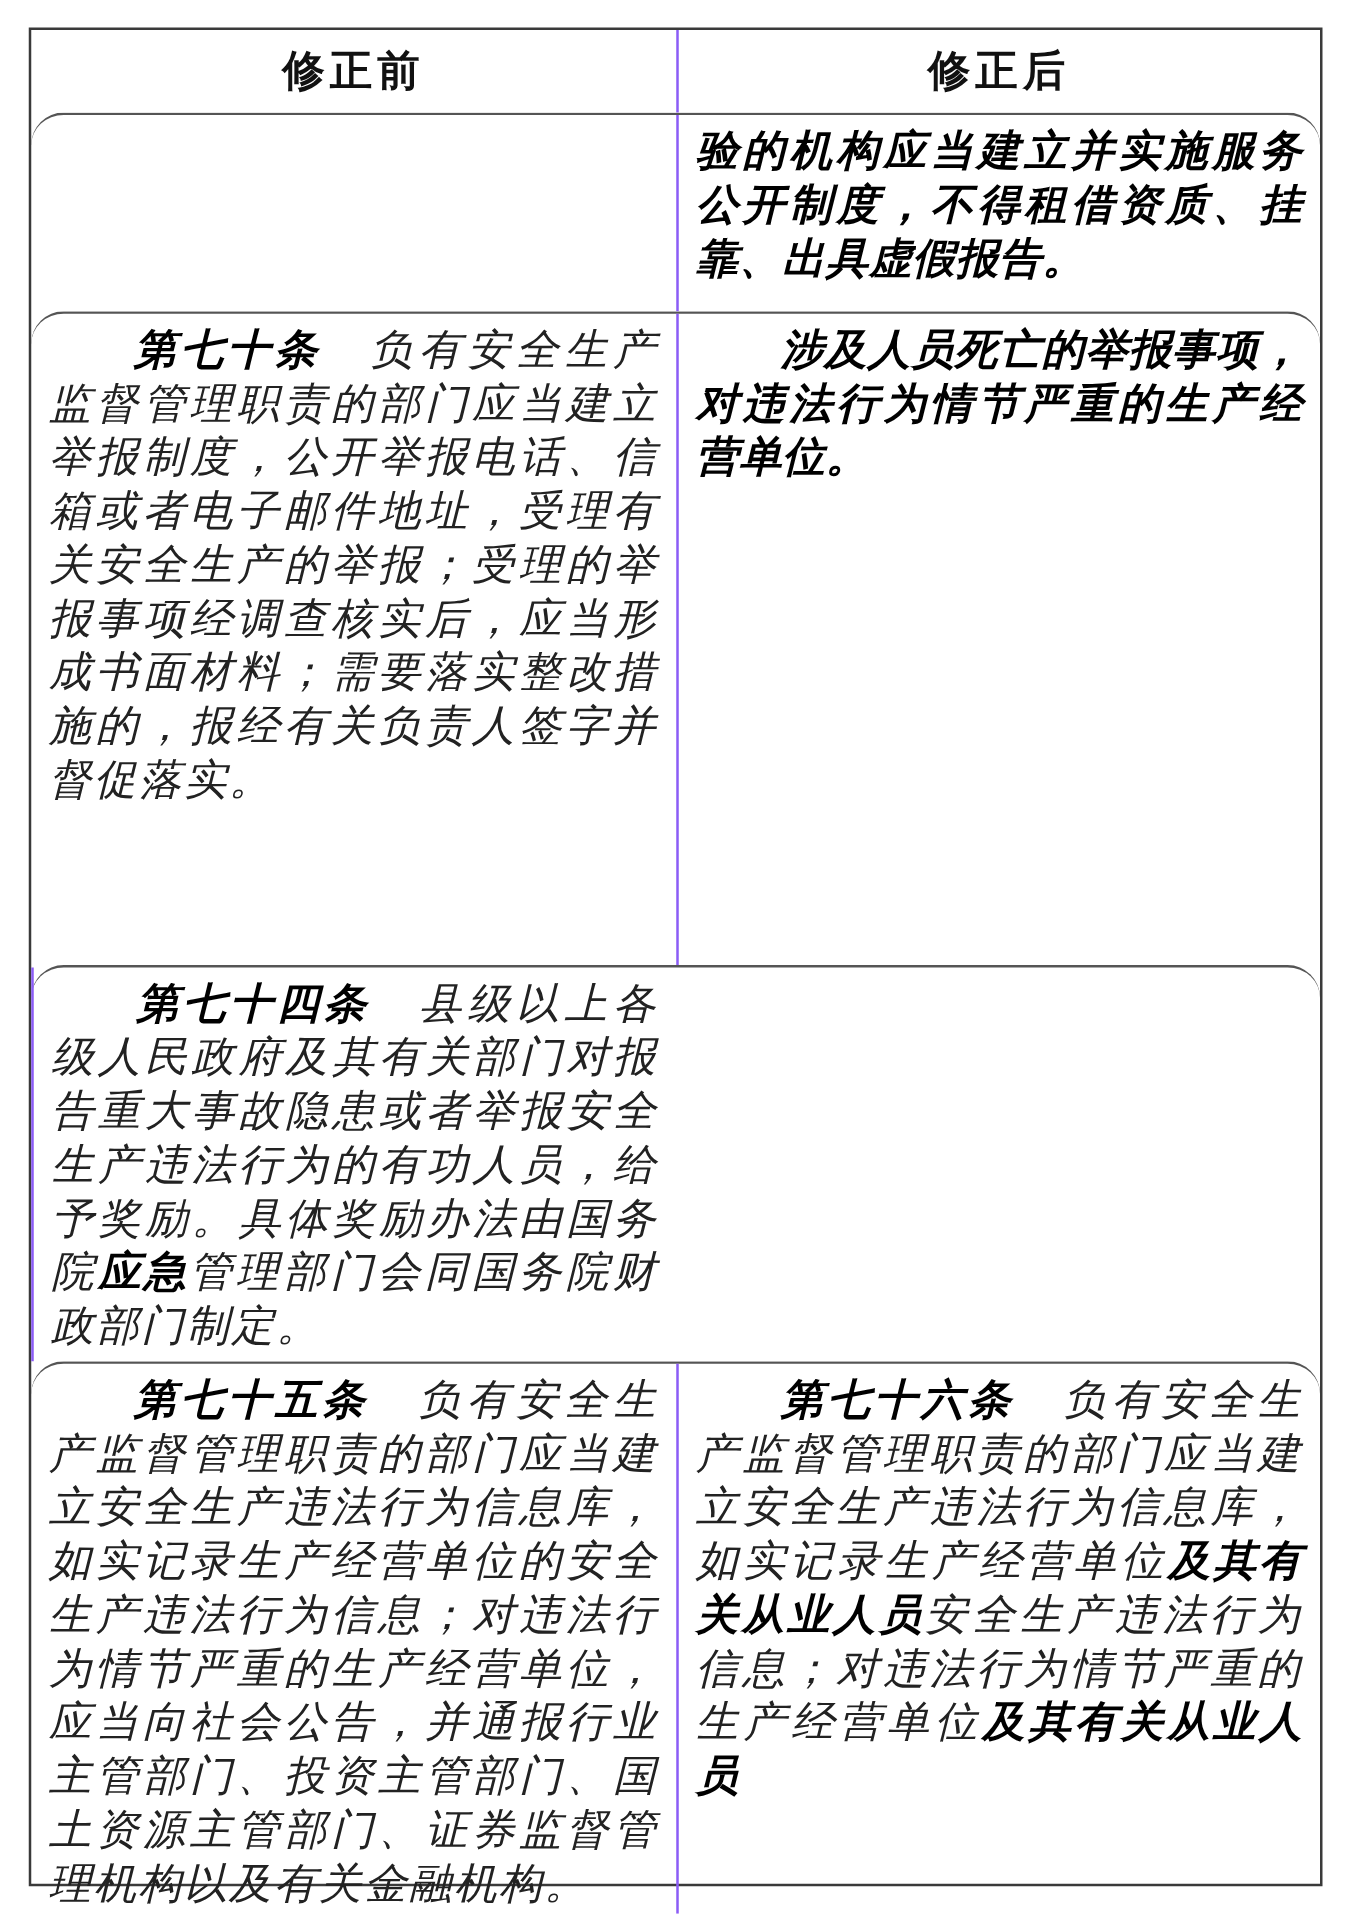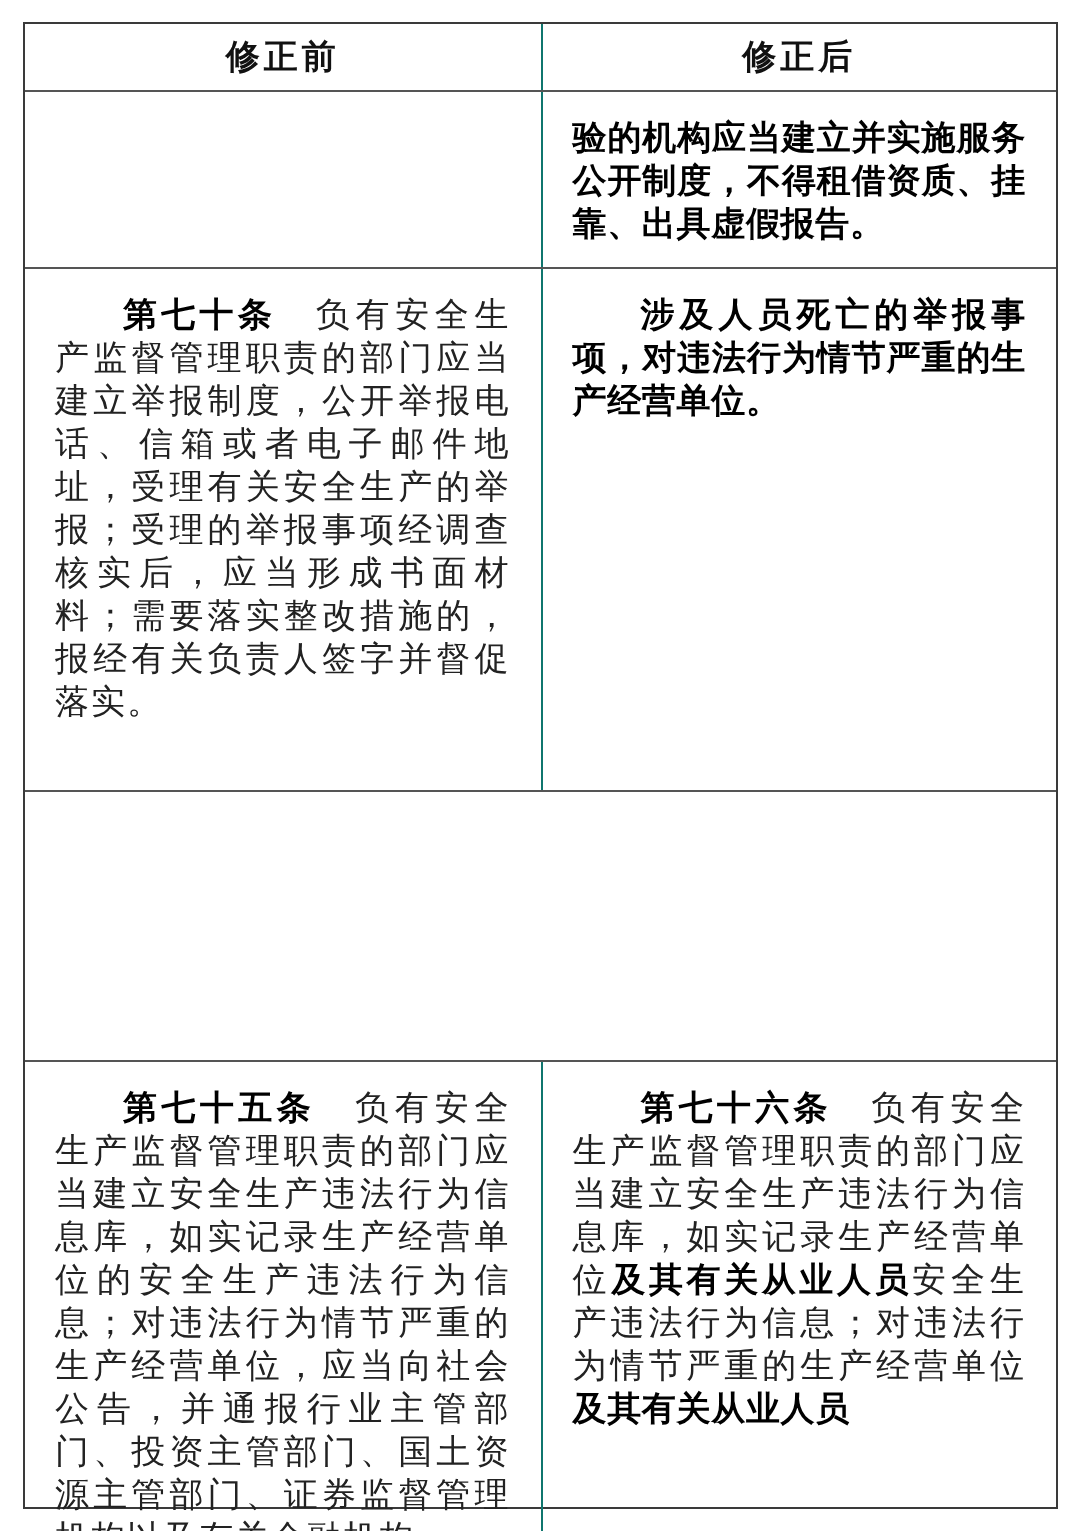--- a/index.html
+++ b/index.html
@@ -24,32 +24,33 @@
     height: 1487px;
     border: 2px solid #3a3a3a;
     box-sizing: border-box;
     background: #ffffff;
   }
   .row {
     display: flex;
     width: 100%;
     box-sizing: border-box;
     border-top: 2px solid #555555;
+    border-radius: 26px;
   }
   .row:first-child {
     border-top: none;
   }
   .cell {
     box-sizing: border-box;
     width: 50%;
     padding: 8px 14px 6px 14px;
     overflow: hidden;
   }
   .cell.right {
-    border-left: 2px solid #0f766e;
+    border-left: 2px solid #8b5cf6;
   }
   .thead {
     height: 66px;
   }
   .thead .cell {
     display: flex;
     align-items: center;
     justify-content: center;
     padding: 0;
   }
@@ -58,28 +59,29 @@
     font-weight: 700;
     font-size: 34px;
     color: #111111;
     letter-spacing: 4px;
   }
   .body-row:nth-child(2) { min-height: 159px; }
   .body-row:nth-child(3) { min-height: 523px; }
   .body-row:nth-child(4) { min-height: 270px; }
   .body-row:nth-child(5) { min-height: 469px; }
   .para {
-    margin: 16px;
+    margin: 0;
     font-size: 34px;
     line-height: 43px;
     letter-spacing: 0.06em;
     text-align: justify;
     text-justify: inter-character;
     color: #222222;
     word-break: break-all;
+    font-style: italic;
   }
   .para.indent {
     text-indent: 2em;
   }
   .run {
     font-family: "Liberation Serif", "DejaVu Serif", serif;
     font-weight: 400;
   }
   .run.bold {
     font-family: "Liberation Sans", "DejaVu Sans", sans-serif;
@@ -106,20 +108,23 @@
       </div>
       <div class="row body-row">
         <div class="cell left">
           <p class="para indent"><span class="run bold">第七十条</span><span class="run">　负有安全生产监督管理职责的部门应当建立举报制度，公开举报电话、信箱或者电子邮件地址，受理有关安全生产的举报；受理的举报事项经调查核实后，应当形成书面材料；需要落实整改措施的，报经有关负责人签字并督促落实。</span></p>
         </div>
         <div class="cell right">
           <p class="para indent"><span class="run bold">涉及人员死亡的举报事项，对违法行为情节严重的生产经营单位。</span></p>
         </div>
       </div>
       <div class="row body-row">
+        <div class="cell right">
+          <p class="para indent"><span class="run bold">第七十四条</span><span class="run">　县级以上各级人民政府及其有关部门对报告重大事故隐患或者举报安全生产违法行为的有功人员，给予奖励。具体奖励办法由国务院</span><span class="run bold">应急</span><span class="run">管理部门会同国务院财政部门制定。</span></p>
+        </div>
       </div>
       <div class="row body-row">
         <div class="cell left">
           <p class="para indent"><span class="run bold">第七十五条</span><span class="run">　负有安全生产监督管理职责的部门应当建立安全生产违法行为信息库，如实记录生产经营单位的安全生产违法行为信息；对违法行为情节严重的生产经营单位，应当向社会公告，并通报行业主管部门、投资主管部门、国土资源主管部门、证券监督管理机构以及有关金融机构。</span></p>
         </div>
         <div class="cell right">
           <p class="para indent"><span class="run bold">第七十六条</span><span class="run">　负有安全生产监督管理职责的部门应当建立安全生产违法行为信息库，如实记录生产经营单位</span><span class="run bold">及其有关从业人员</span><span class="run">安全生产违法行为信息；对违法行为情节严重的生产经营单位</span><span class="run bold">及其有关从业</span><span class="run bold">人员</span></p>
         </div>
       </div>
     </div>

